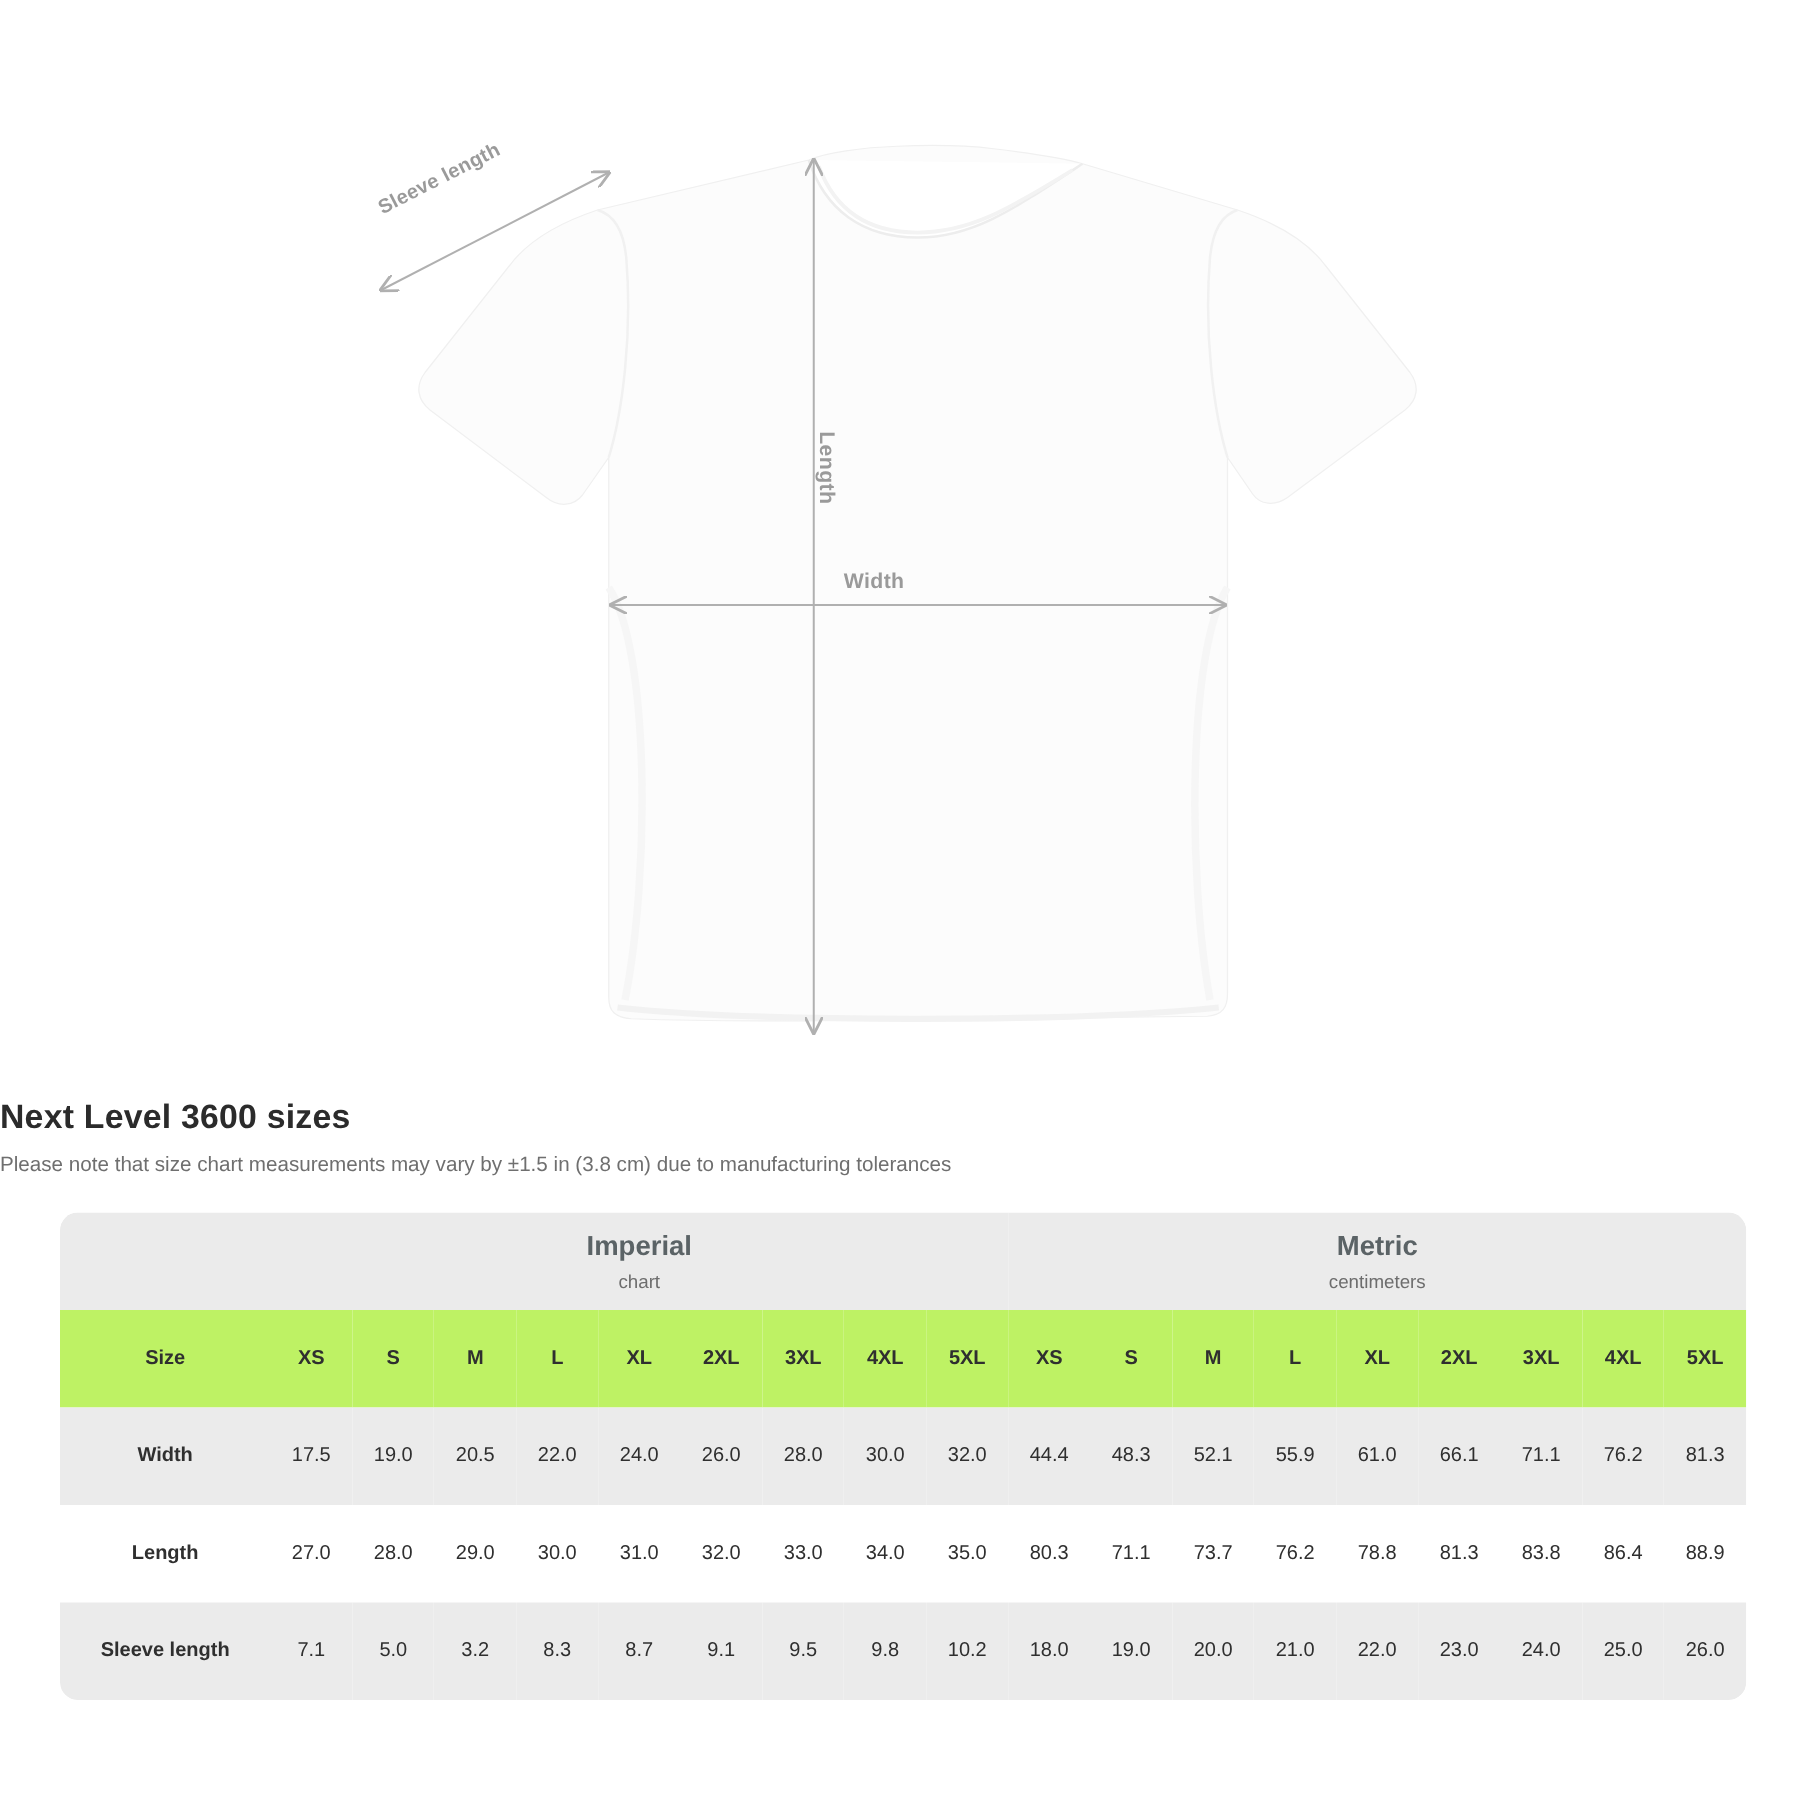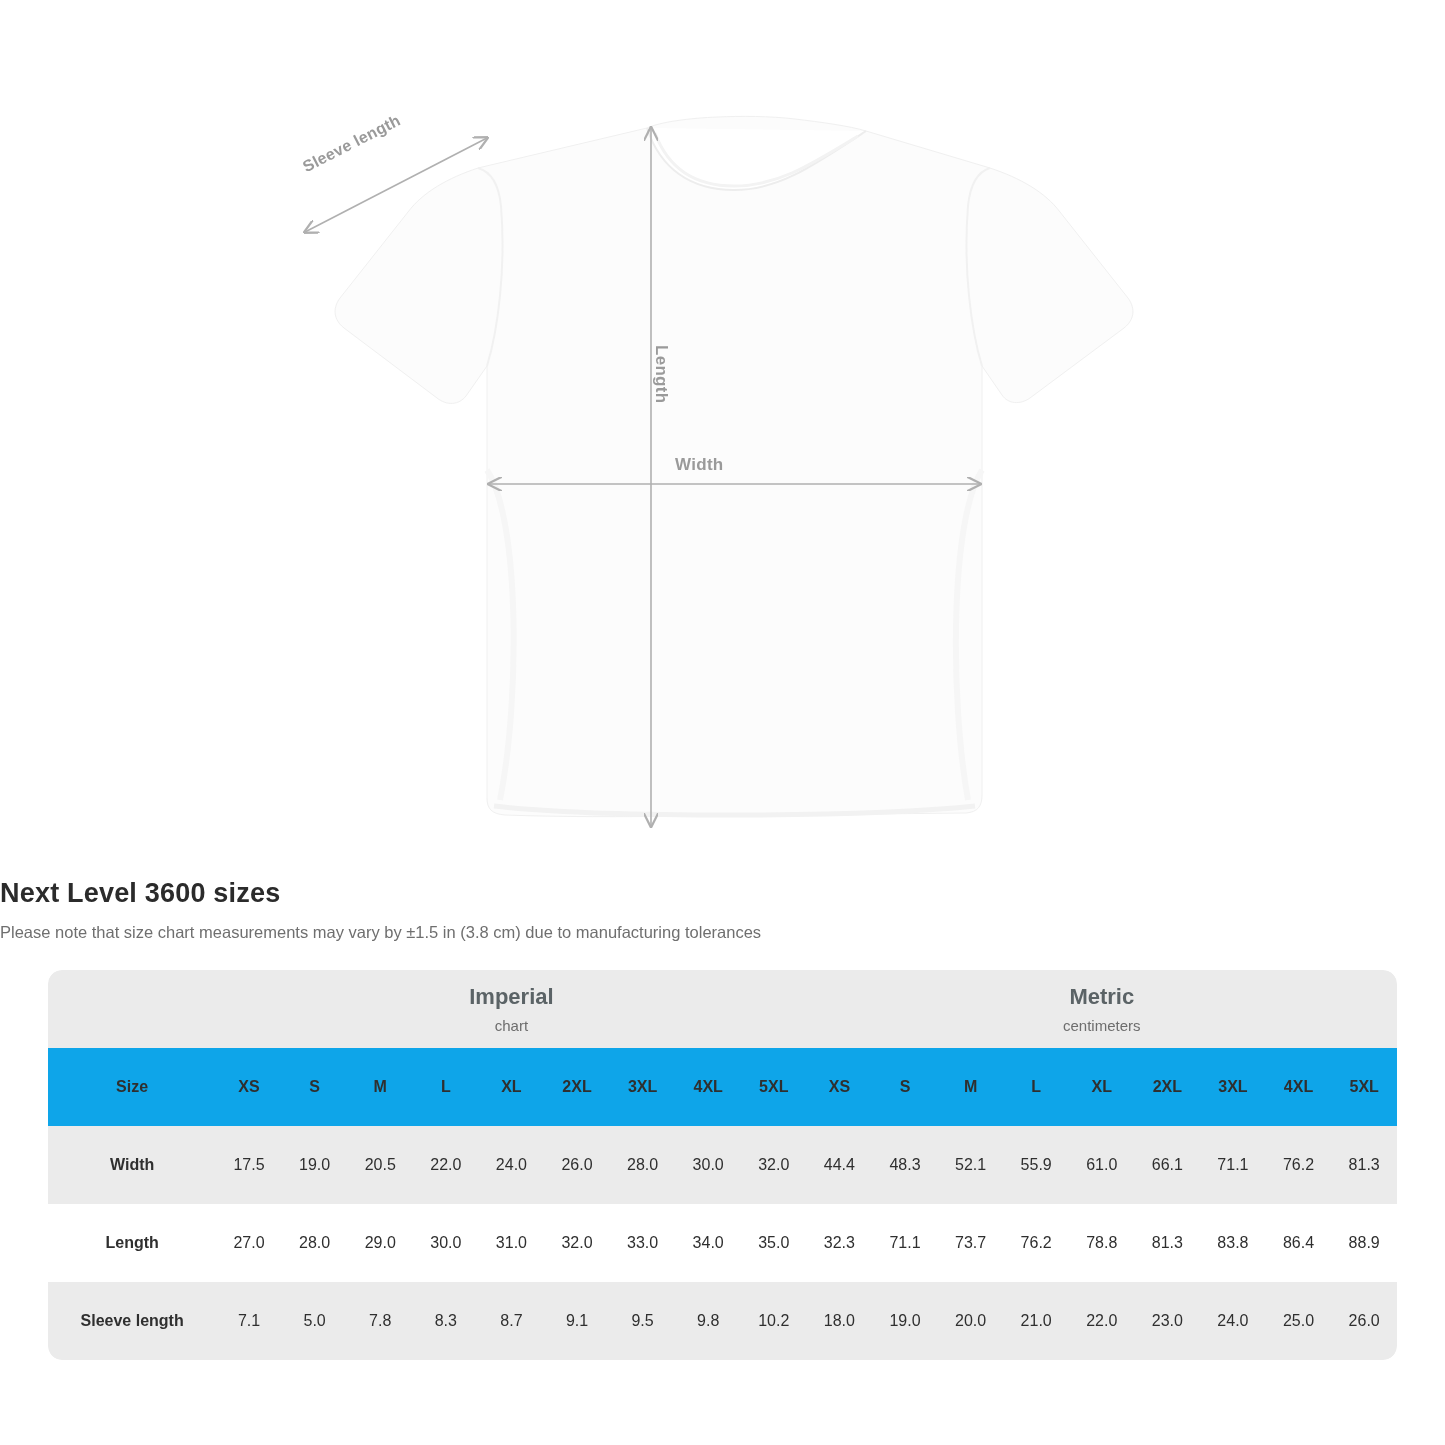--- a/index.html
+++ b/index.html
@@ -114,21 +114,21 @@
     font-size: 15px;
     color: #6d6d6d;
     display: block;
     margin-top: 6px;
   }
   .row-head {
     font-weight: bold;
     font-size: 16.5px;
     color: #2f2f2f;
   }
-  tr.r-size td { background: #0ea5e9; text-align: center; }
+  tr.r-size td { background: #bef264; text-align: center; }
   tr.r-width td { background: #ebebeb; }
   tr.r-length td { background: #ffffff; }
   tr.r-sleeve td { background: #ebebeb; }
   tr.r-size td { font-weight: bold; }
   .corner { background: #ebebeb !important; }
   .col-label { width: 168px; }
   .col-val { width: 65.5px; }
   .tl { border-top-left-radius: 14px; }
   .tr { border-top-right-radius: 14px; }
   .bl { border-bottom-left-radius: 14px; }
@@ -291,36 +291,36 @@
           <td class="row-head">Length</td>
           <td>27.0</td>
           <td>28.0</td>
           <td>29.0</td>
           <td>30.0</td>
           <td>31.0</td>
           <td>32.0</td>
           <td>33.0</td>
           <td>34.0</td>
           <td>35.0</td>
-          <td>32.3</td>
+          <td>80.3</td>
           <td>71.1</td>
           <td>73.7</td>
           <td>76.2</td>
           <td>78.8</td>
           <td>81.3</td>
           <td>83.8</td>
           <td>86.4</td>
           <td>88.9</td>
         </tr>
 
         <tr class="r-sleeve">
           <td class="row-head bl">Sleeve length</td>
           <td>7.1</td>
           <td>5.0</td>
-          <td>7.8</td>
+          <td>3.2</td>
           <td>8.3</td>
           <td>8.7</td>
           <td>9.1</td>
           <td>9.5</td>
           <td>9.8</td>
           <td>10.2</td>
           <td>18.0</td>
           <td>19.0</td>
           <td>20.0</td>
           <td>21.0</td>

